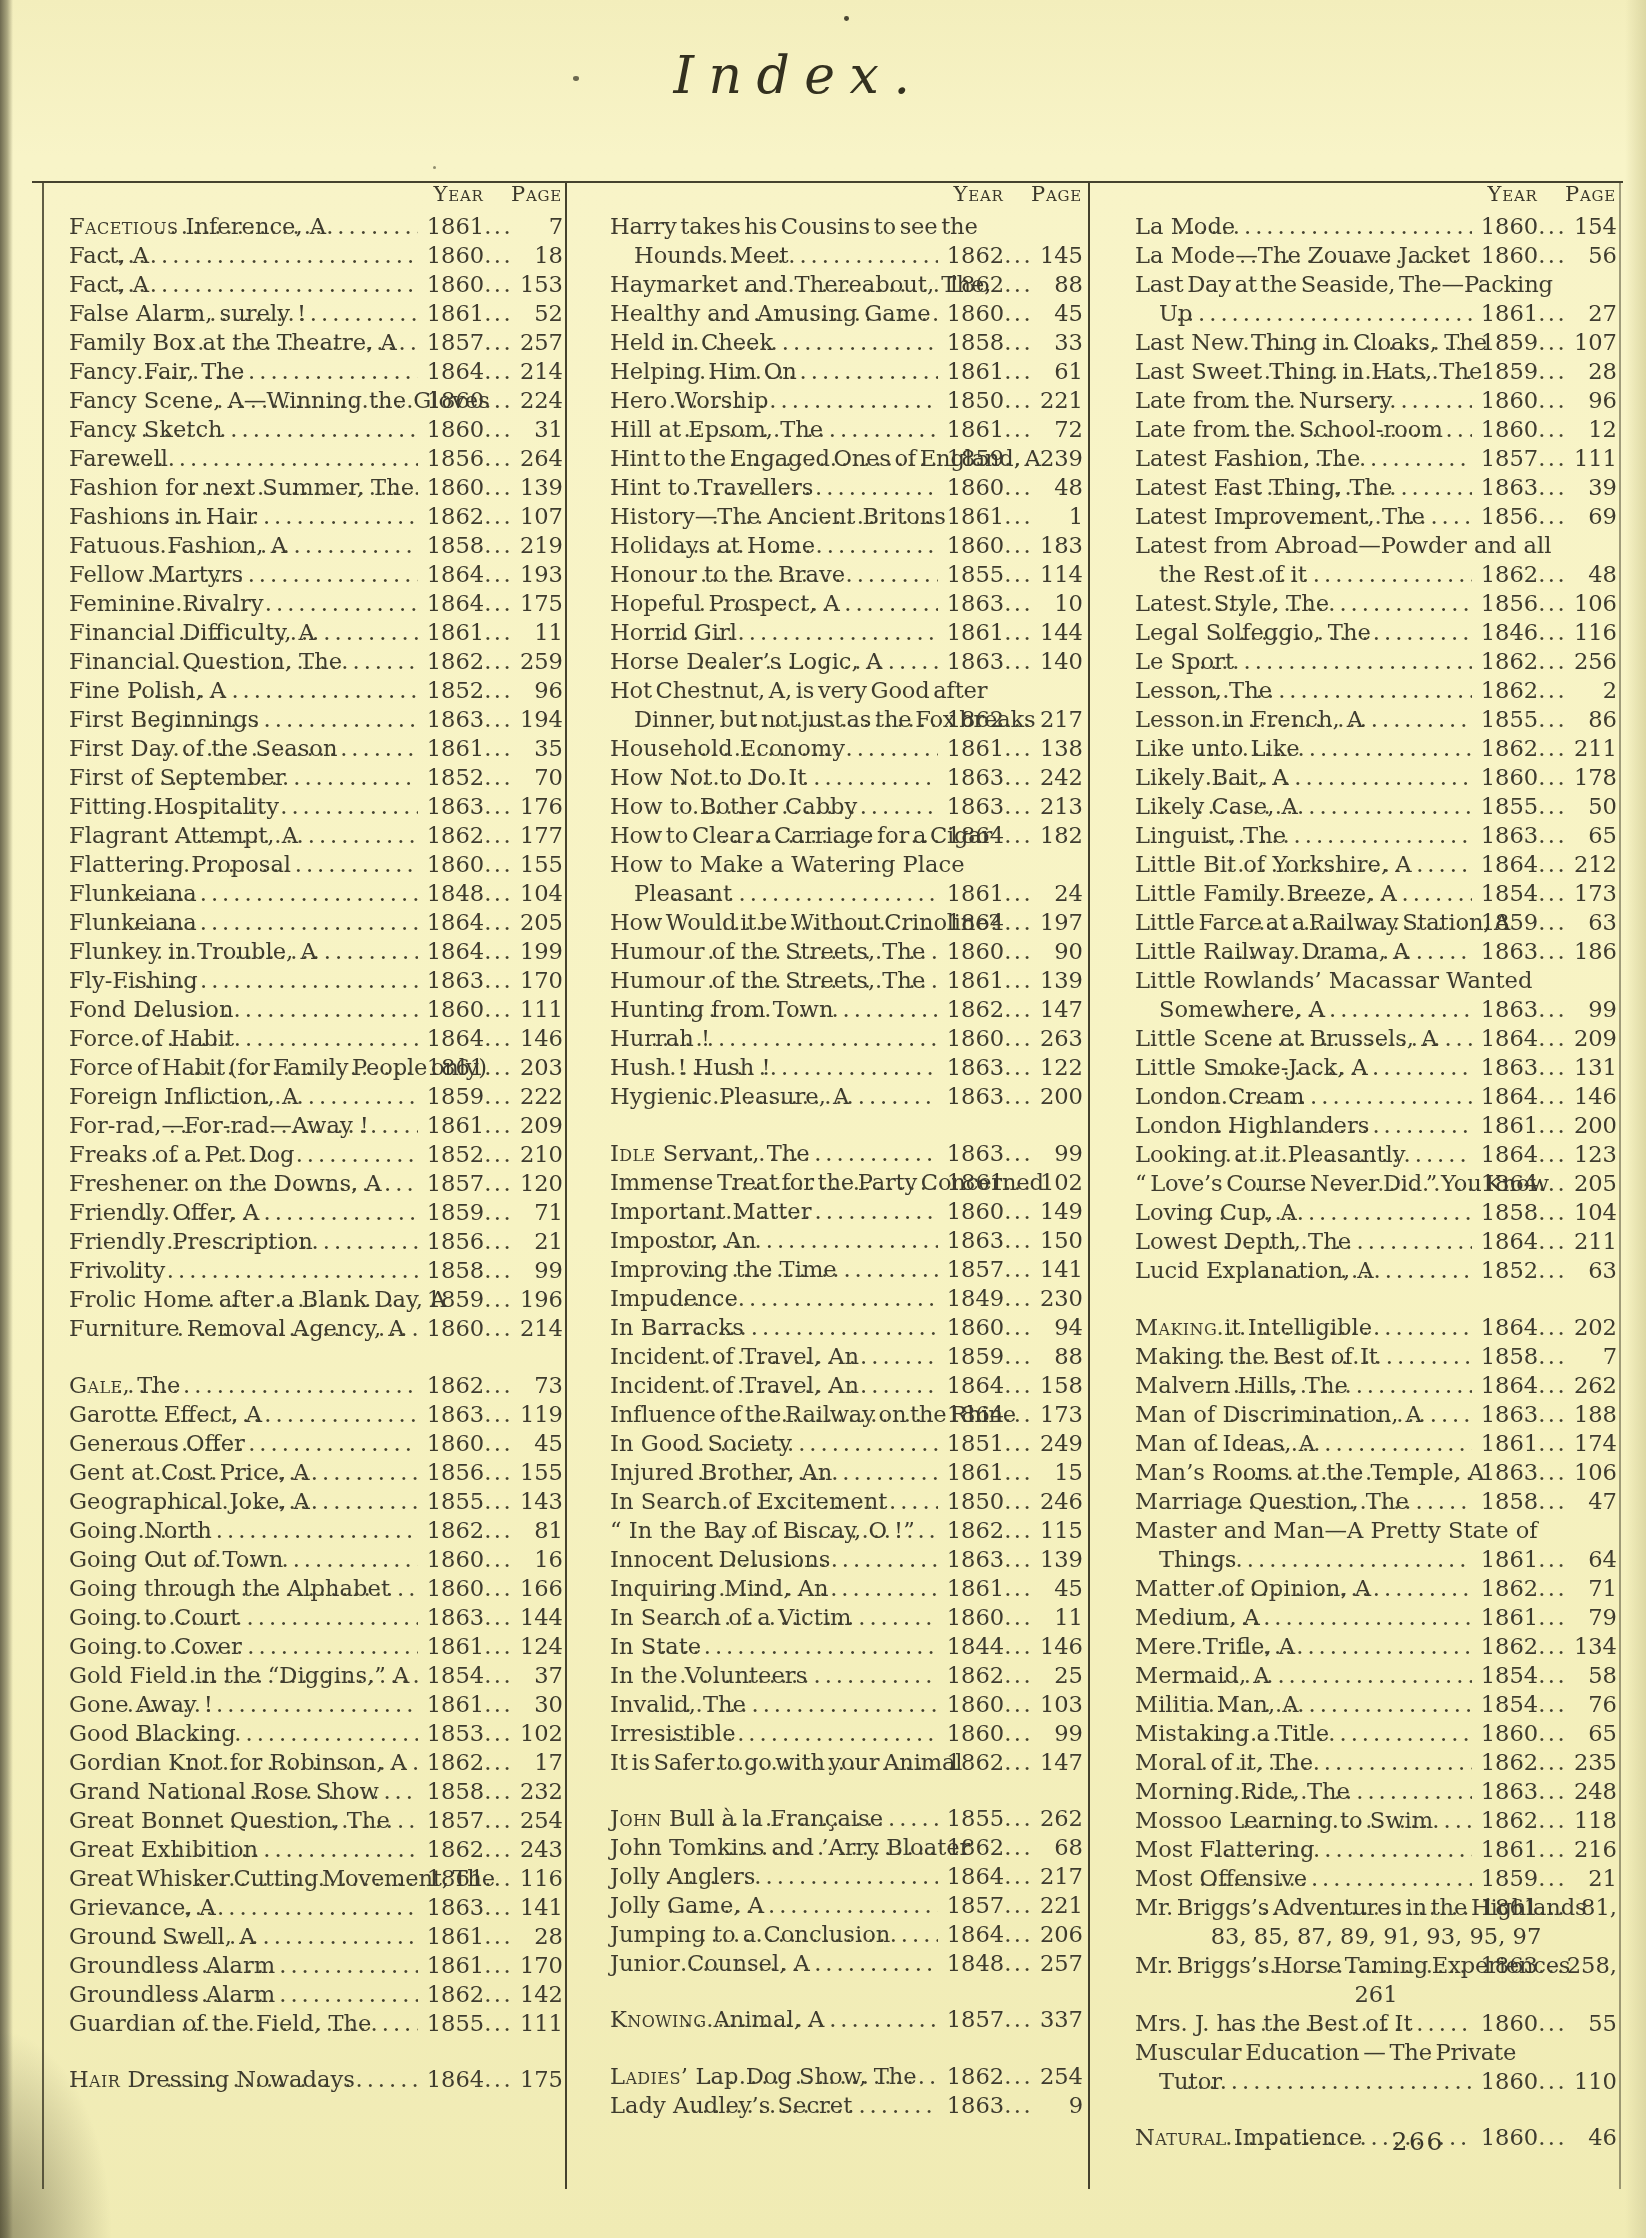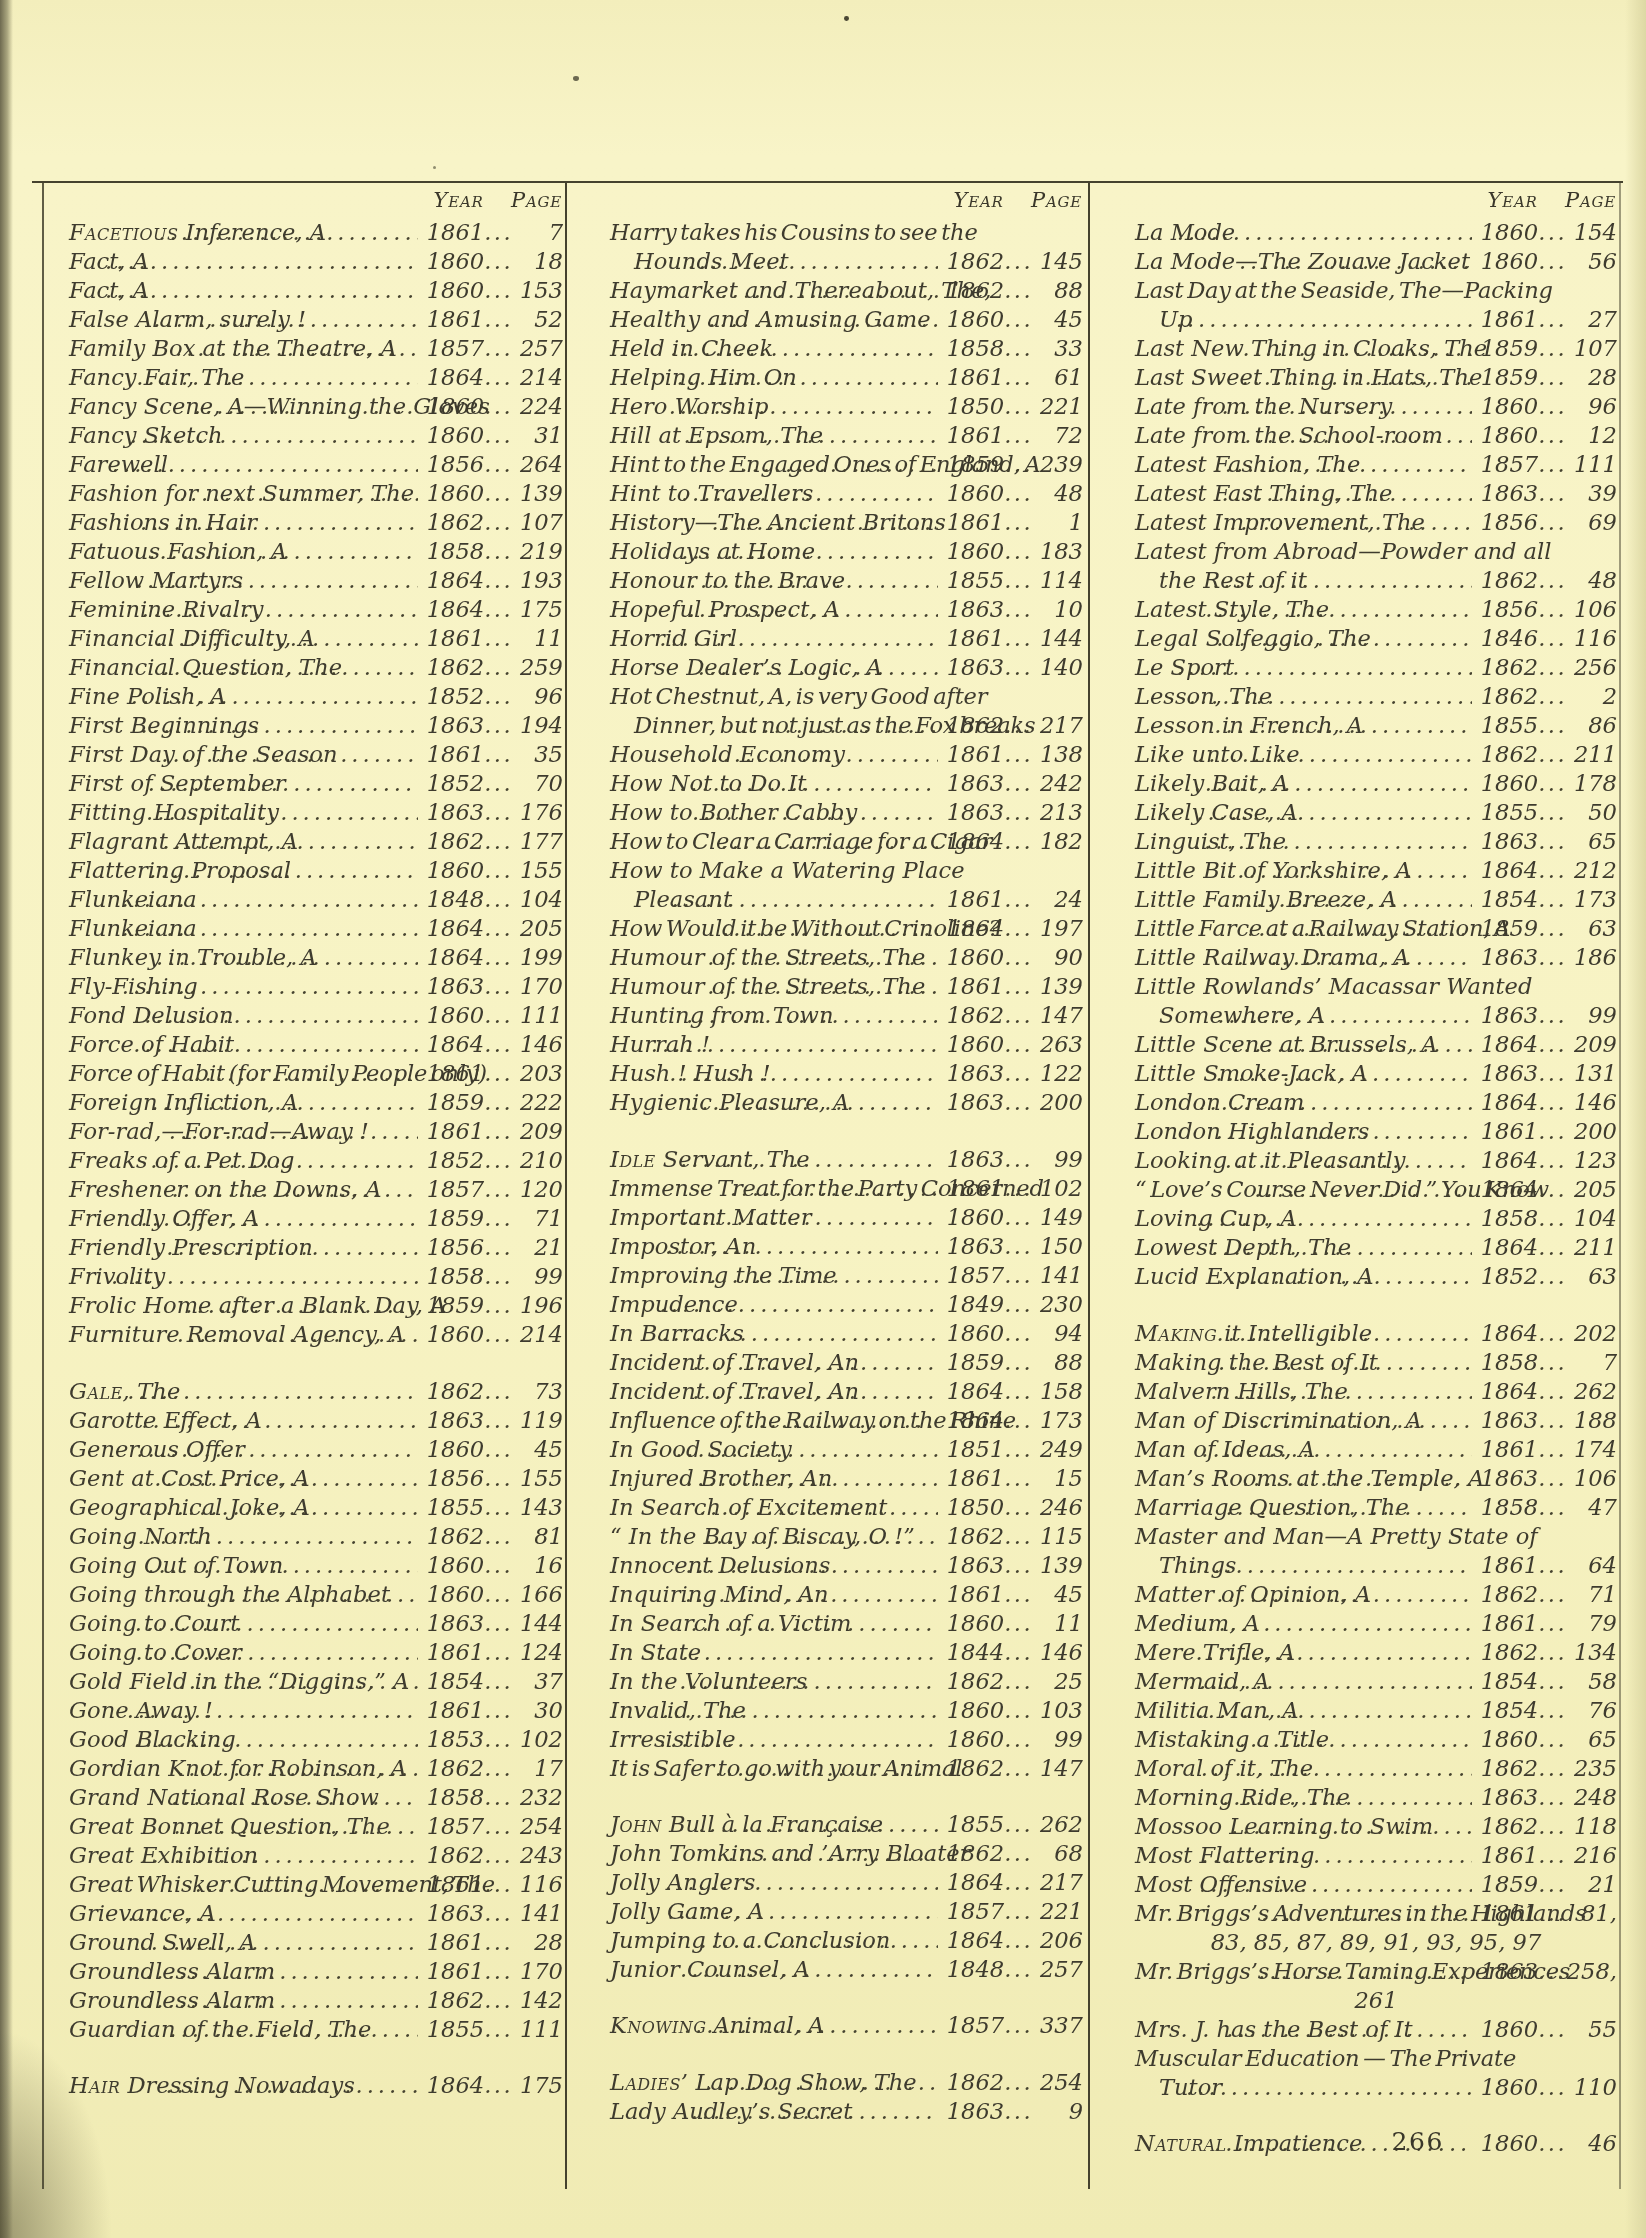--- a/index.html
+++ b/index.html
@@ -23,21 +23,21 @@
   .speck{position:absolute;background:#4a4734;border-radius:50%;}
   .sp1{left:844px;top:16px;width:4.8px;height:4.8px;}
   .sp2{left:573px;top:76px;width:5.6px;height:4.8px;opacity:.8;}
   .sp3{left:433px;top:166px;width:3.2px;height:3.2px;opacity:.6;}
   .top-rule{position:absolute;left:32px;right:22.6px;top:181px;height:2.4px;background:#45422e;}
   .vline{position:absolute;top:183px;bottom:50px;width:2.4px;background:#45422e;}
   .v-left{left:42px;opacity:.85;}
   .v-d1{left:565px;}
   .v-d2{left:1088px;}
   .v-right{left:1619px;opacity:.5;}
-  .col{position:absolute;top:186px;font-size:22.6px;font-style:italic;}
+  .col{position:absolute;top:180px;font-size:22.6px;}
   #col-0{left:69px;width:494px;}
   #col-1{left:610px;width:473px;}
   #col-2{left:1135px;width:482px;}
   .row{display:flex;align-items:baseline;min-height:29px;line-height:29px;}
   .row.head{margin-bottom:3.2px;}
   .fill{flex:1 1 auto;}
   .yrh,.pgh{font-variant:small-caps;font-size:21px;letter-spacing:0.8px;color:#3a372a;}
   .yrh{flex:0 0 61px;text-align:right;}
   .seph{flex:0 0 27.4px;}
   .pgh{flex:0 0 52px;}
@@ -61,20 +61,21 @@
 <body>
 
 <div class="page">
   <div class="edge-shade"></div>
   <div class="corner-smudge"></div>
   <div class="right-shade"></div>
   <div class="speck sp1"></div>
   <div class="speck sp2"></div>
   <div class="speck sp3"></div>
 
+  <div class="title">Index.</div>
 
   <div class="top-rule"></div>
   <div class="vline v-left"></div>
   <div class="vline v-d1"></div>
   <div class="vline v-d2"></div>
   <div class="vline v-right"></div>
 
   <div class="col" id="col-0">
       <div class="row head">
         <span class="fill"></span>

